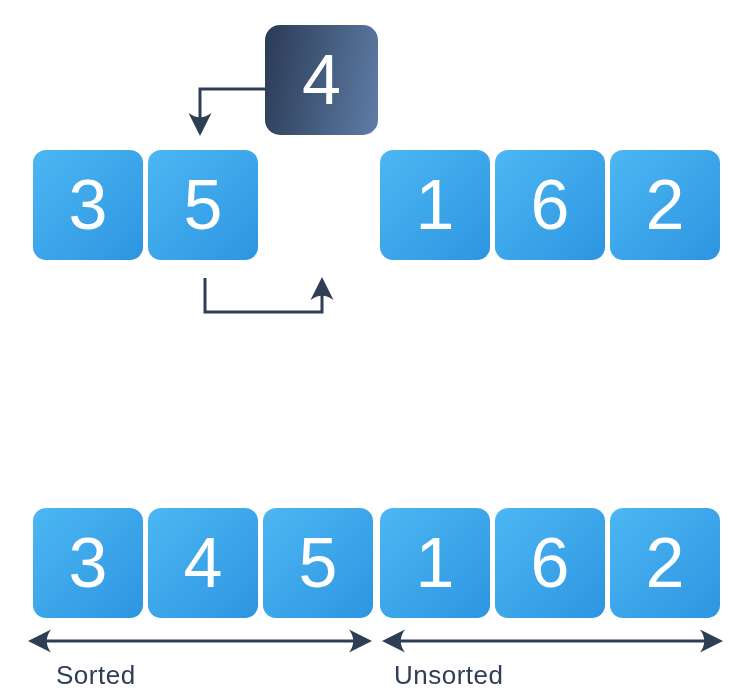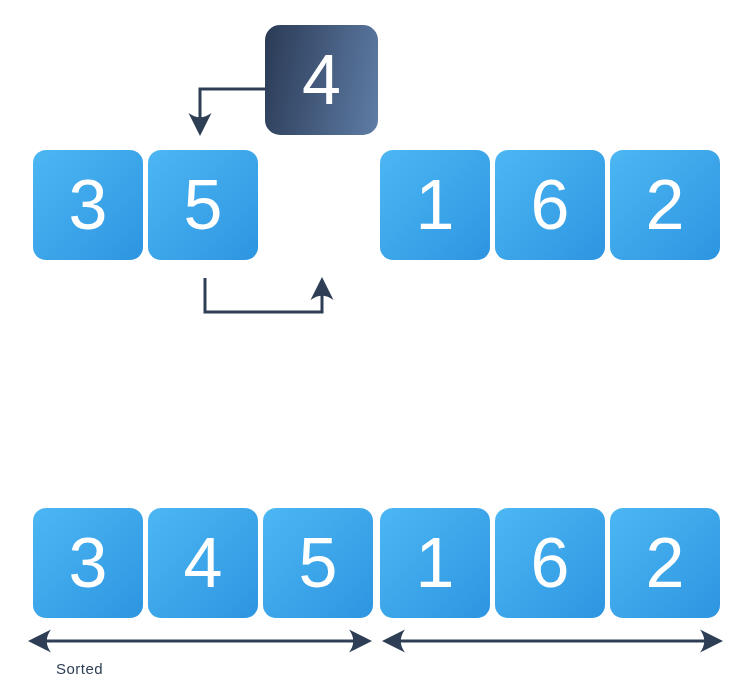--- a/index.html
+++ b/index.html
@@ -37,21 +37,21 @@
     font-weight:300;
     line-height:1;
     user-select:none;
   }
   .arrow-layer{position:absolute;left:0;top:0;pointer-events:none;}
   .a-line{fill:none;stroke:var(--arrow);stroke-width:3;}
   .a-head{fill:var(--arrow);stroke:none;}
   .range-label{
     position:absolute;
     color:var(--label);
-    font-size:15px;
+    font-size:26px;
     letter-spacing:0.5px;
     line-height:1.2;
     user-select:none;
   }
 </style>
 </head>
 <body>
 
 <div class="canvas">
 
@@ -114,14 +114,15 @@
     <span class="digit">1</span>
   </div>
   <div class="cell" style="left:495px;top:508px;">
     <span class="digit">6</span>
   </div>
   <div class="cell" style="left:610px;top:508px;">
     <span class="digit">2</span>
   </div>
 
   <div class="range-label" style="left:56px;top:660px;">Sorted</div>
+  <div class="range-label" style="left:394px;top:660px;">Unsorted</div>
 
 </div>
 
 </body></html>

